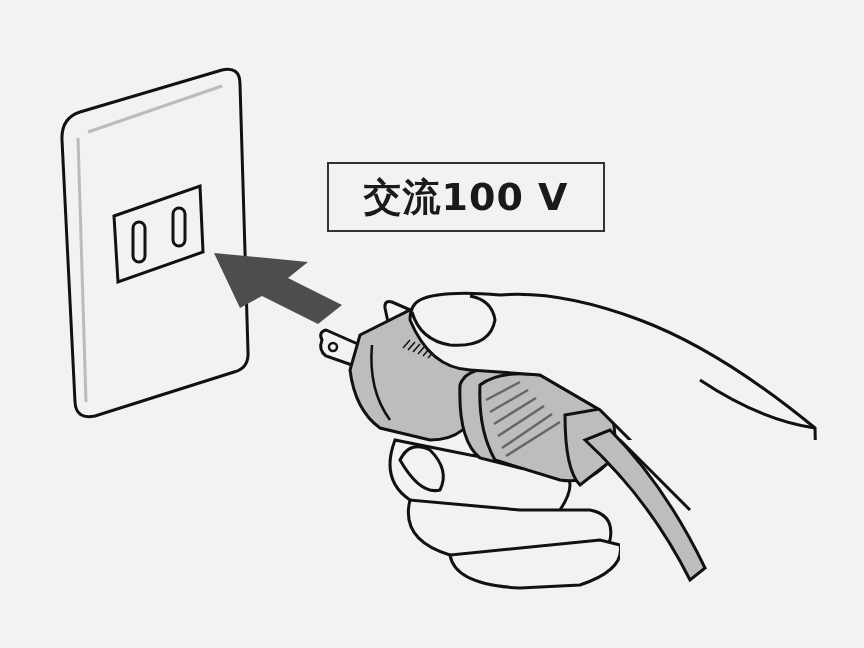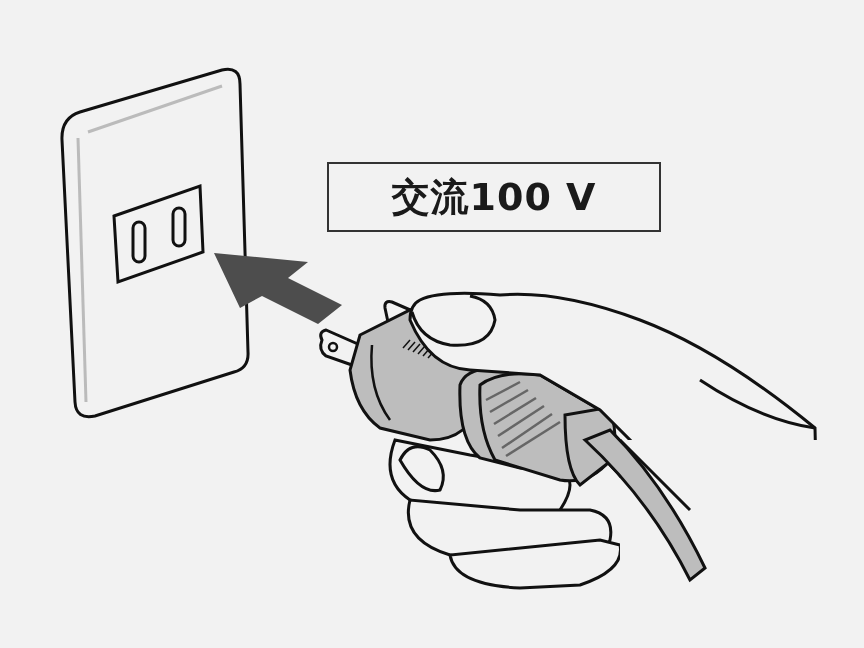--- a/index.html
+++ b/index.html
@@ -1,18 +1,18 @@
 <!DOCTYPE html>
 <html><head>
 <meta charset="utf-8">
 <style>
   html,body{margin:0;padding:0;background:#f2f2f2;}
   #stage{position:relative;width:864px;height:648px;overflow:hidden;background:#f2f2f2;}
   svg{position:absolute;left:0;top:0;}
-  #label-box{position:absolute;left:327px;top:162px;width:334px;height:70px;border:2px solid #333;box-sizing:border-box;background:#f2f2f2;display:flex;align-items:center;justify-content:center;}
+  #label-box{position:absolute;left:327px;top:162px;width:278px;height:70px;border:2px solid #333;box-sizing:border-box;background:#f2f2f2;display:flex;align-items:center;justify-content:center;}
   #label-text{font-family:"DejaVu Sans",sans-serif;font-weight:bold;font-size:38px;color:#1a1a1a;letter-spacing:1px;}
 </style>
 </head>
 <body>
 
 <div id="stage">
 <svg width="864" height="648" viewBox="0 0 864 648">
 
   <g>
     <path d="M80 112 L222 70 Q240 66 240 84 L248 352 Q249 368 234 372 L95 416 Q76 420 75 402 L62 140 Q61 118 80 112 Z" fill="#f2f2f2" stroke="#111" stroke-width="3"></path>

